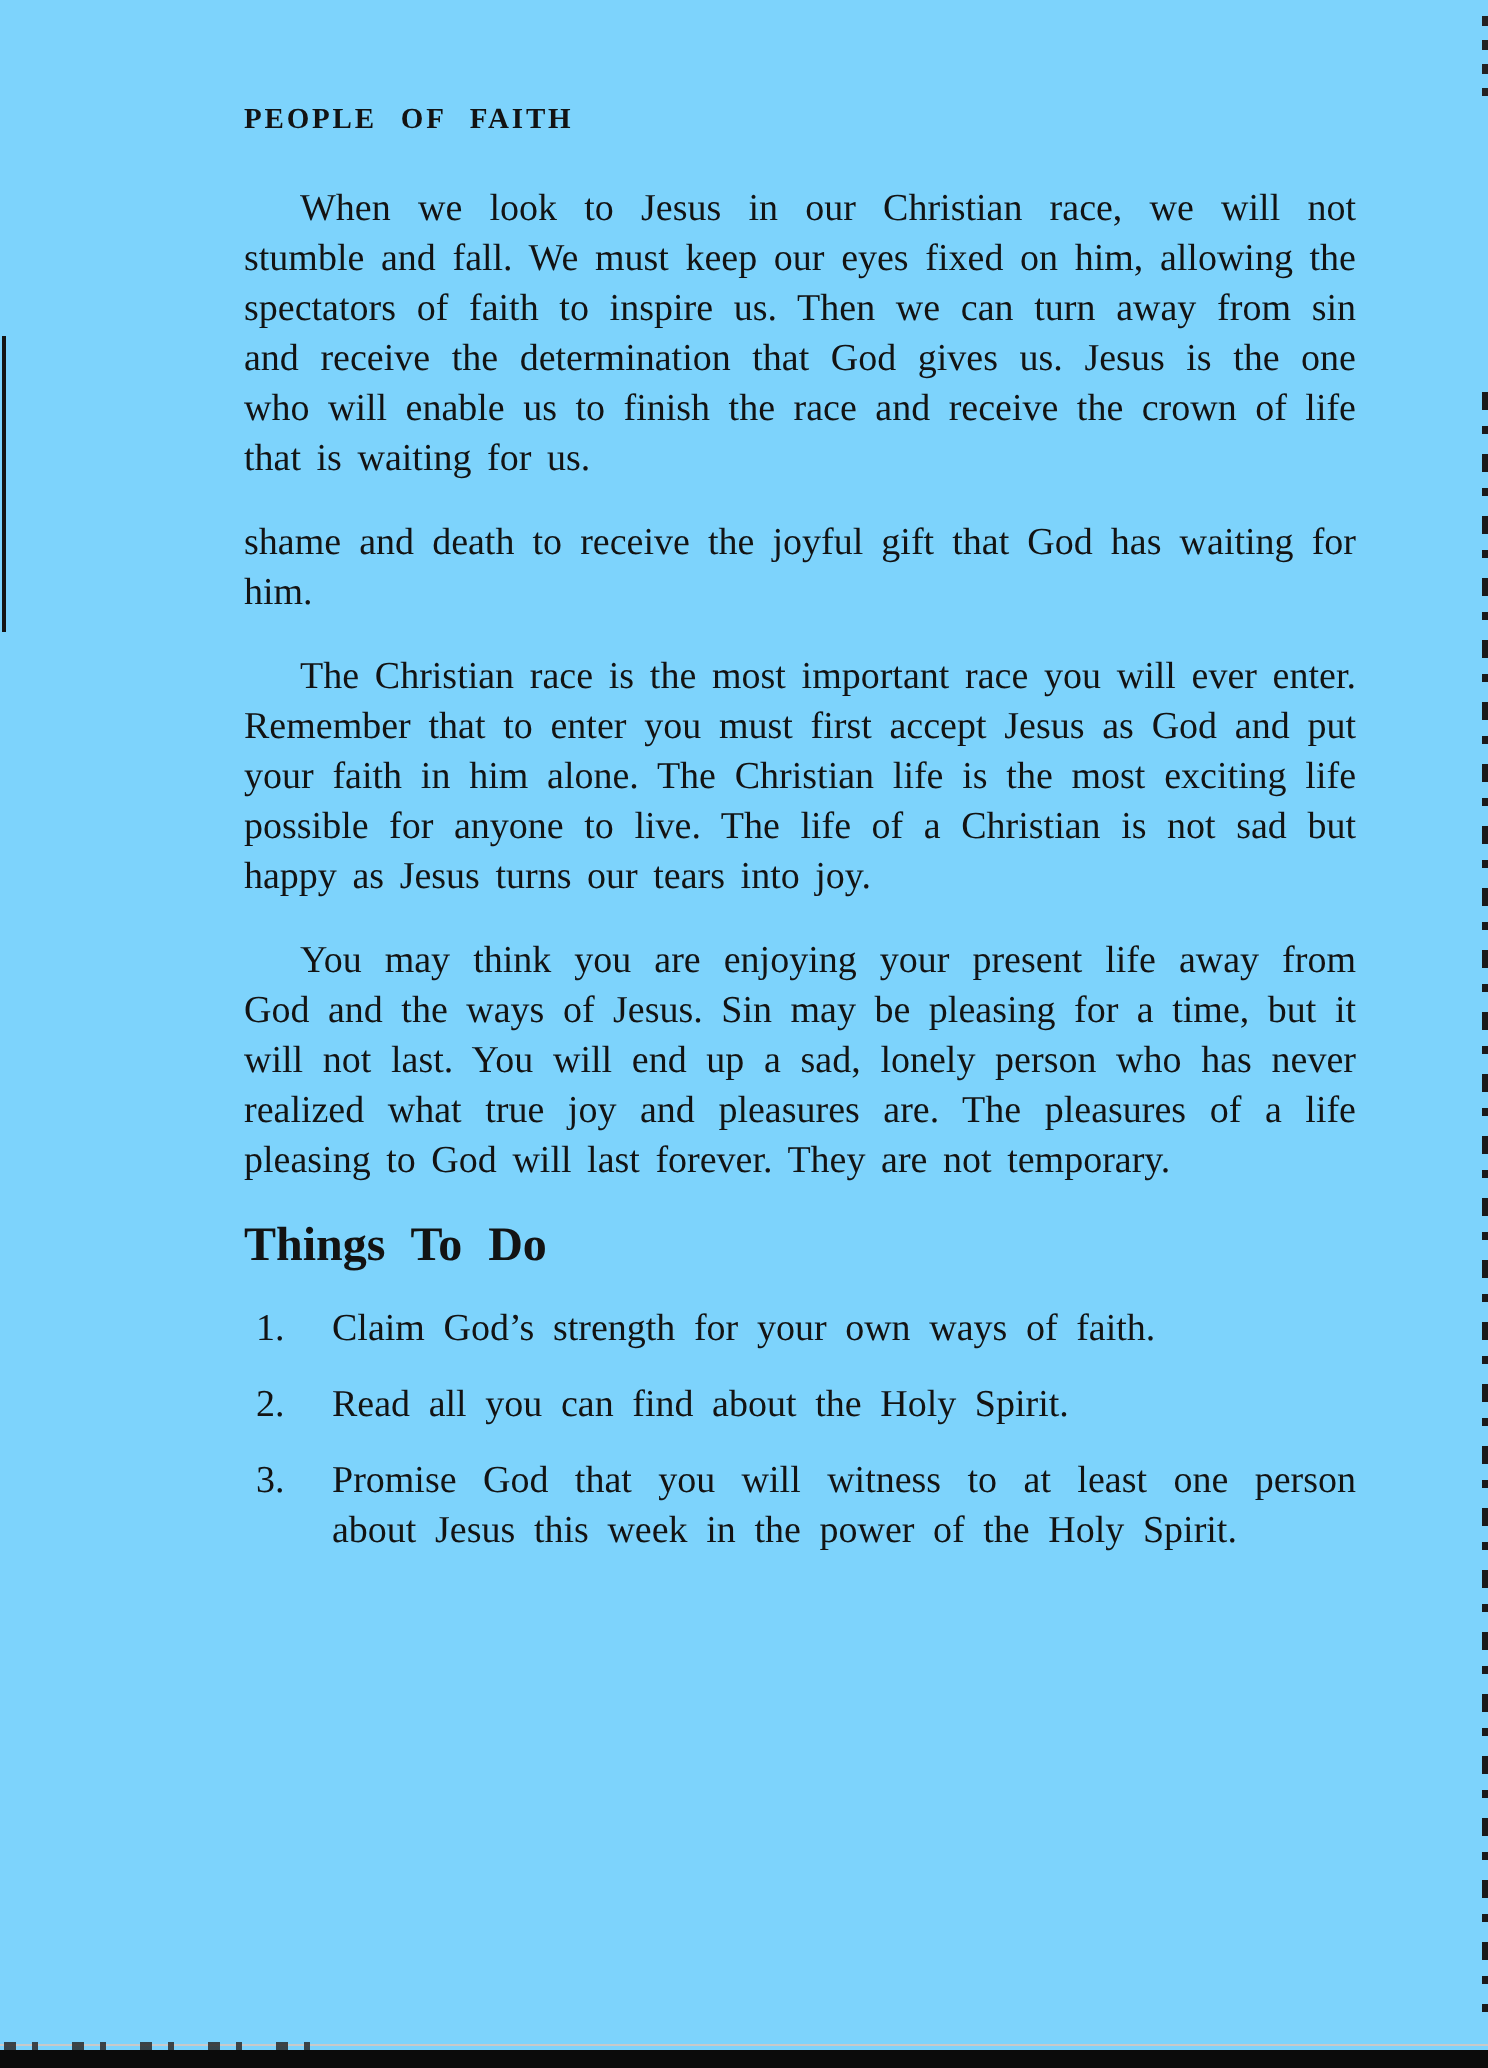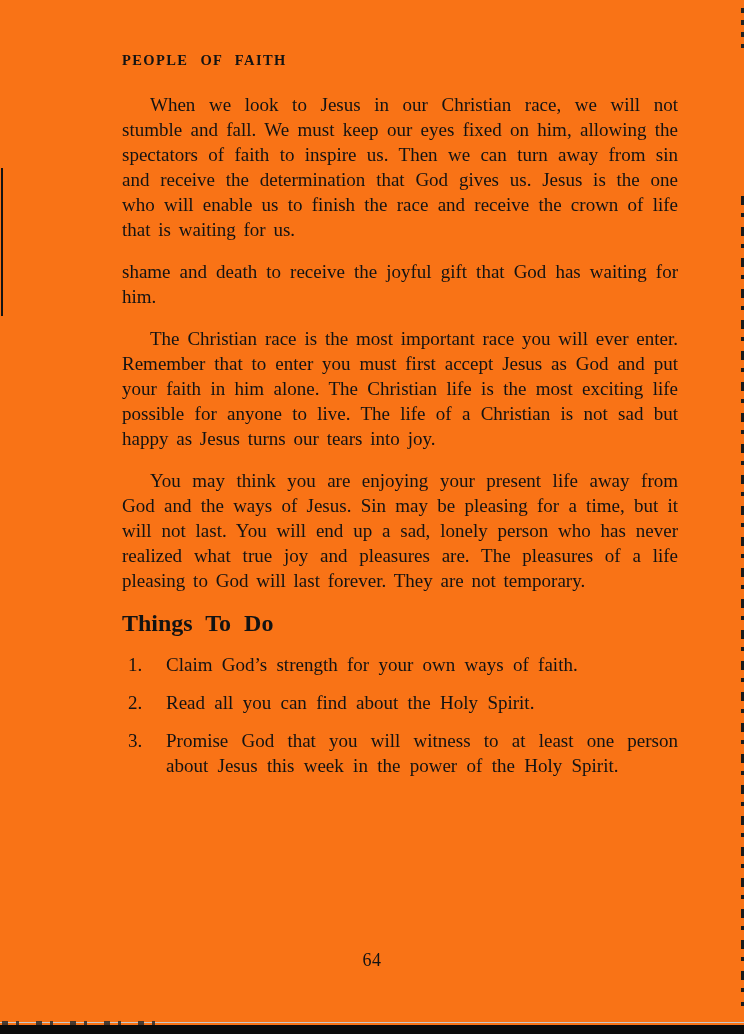--- a/index.html
+++ b/index.html
@@ -4,21 +4,21 @@
 <style>
   html, body {
     margin: 0;
     padding: 0;
     background: #e8e8e8;
   }
   .page {
     position: relative;
     width: 744px;
     height: 1034px;
-    background: #f97316;
+    background: #7dd3fc;
     overflow: hidden;
     font-family: "Liberation Serif", "DejaVu Serif", serif;
     color: #131313;
   }
   
   .left-line {
     position: absolute;
     left: 1px;
     top: 168px;
     width: 2px;
@@ -171,15 +171,14 @@
         <span class="num">2.</span>
         <span class="txt">Read all you can find about the Holy Spirit.</span>
       </div>
       <div class="todo-item">
         <span class="num">3.</span>
         <span class="txt">Promise God that you will witness to at least one person about Jesus this week in the power of the Holy Spirit.</span>
       </div>
     </div>
   </div>
 
-  <div class="page-number">64</div>
 
 </div>
 
 </body></html>

